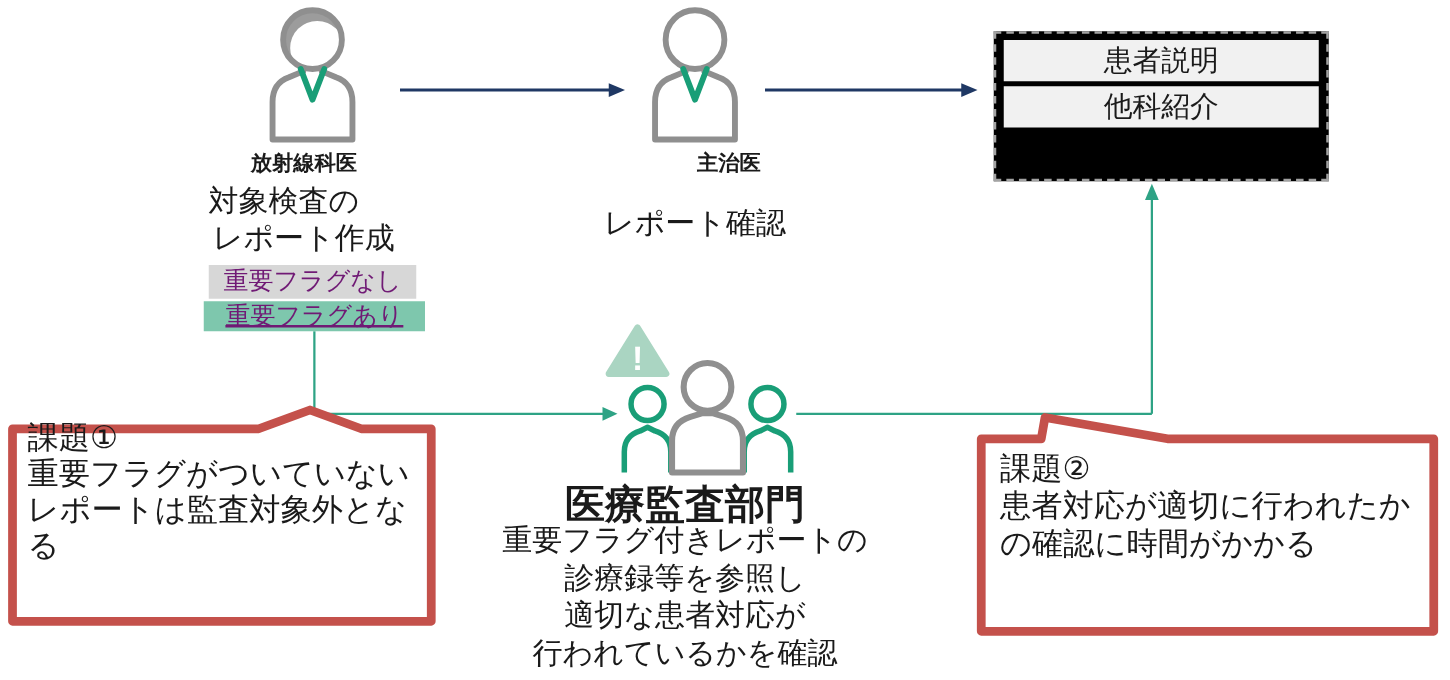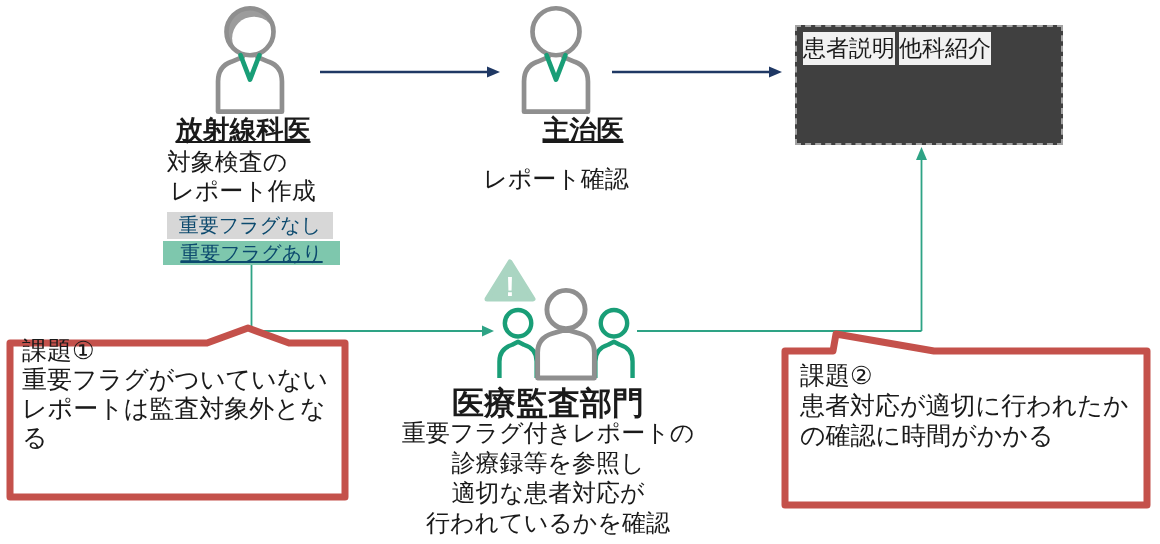--- a/index.html
+++ b/index.html
@@ -1,27 +1,27 @@
 <!DOCTYPE html>
 <html><head>
 <meta charset="utf-8">
 <style>
   html,body{margin:0;padding:0;background:#fff;}
   body{font-family:"Liberation Sans","DejaVu Sans",sans-serif;color:#1a1a1a;}
   .canvas{position:relative;width:1160px;height:544px;background:#fff;overflow:hidden;}
   .abs{position:absolute;}
   svg{position:absolute;overflow:visible;}
   .ctr{text-align:center;}
-  .name{font-weight:700;font-size:27px;line-height:29px;text-decoration:underline;}
+  .name{font-weight:700;font-size:17px;line-height:29px;}
   .desc{font-size:24px;line-height:29px;}
-  .chip{font-size:20px;text-align:center;color:#0c4a6e;}
+  .chip{font-size:20px;text-align:center;color:#701a75;}
   .chip-none{background:#d7d7d7;}
   .chip-yes{background:#7ec7ad;text-decoration:underline;}
-  .outcome-box{border:2px dashed #a3a3a3;background:#404040;box-sizing:border-box;
-               padding:5px 6px;display:flex;flex-direction:row;gap:4px;}
+  .outcome-box{border:2px dashed #a3a3a3;background:#000000;box-sizing:border-box;
+               padding:5px 6px;display:flex;flex-direction:column;gap:4px;}
   .outcome-row{background:#f1f1f1;height:33px;line-height:33px;font-size:23px;text-align:center;}
   .audit-title{font-weight:700;font-size:32px;line-height:30px;}
   .audit-line{font-size:24px;line-height:30px;}
   .issue-text{font-size:25px;line-height:29px;}
   .issue2-text{line-height:30px;}
 </style>
 </head>
 <body>
 
 <div class="canvas">

